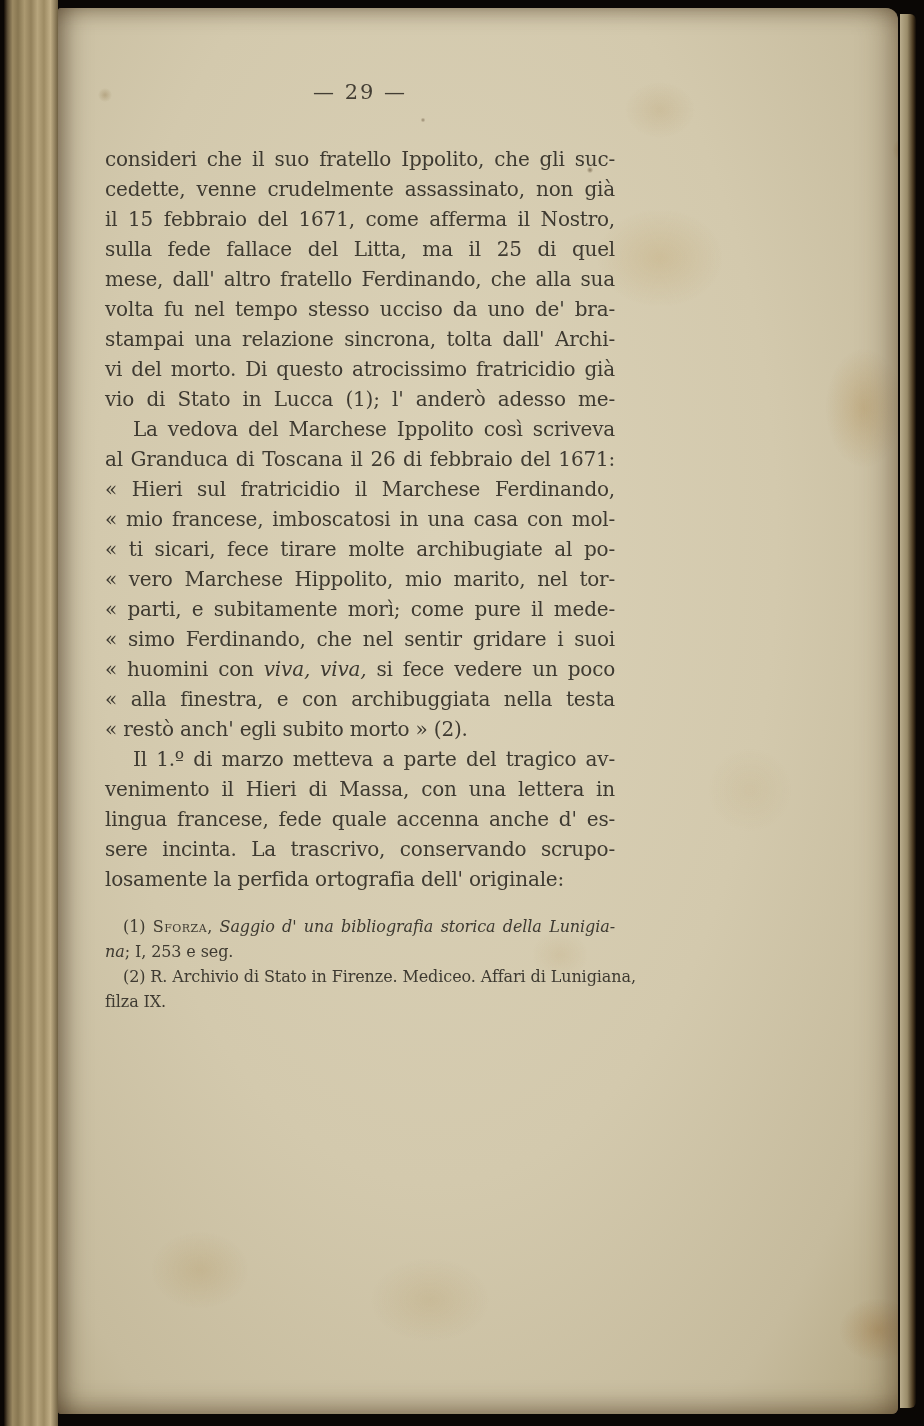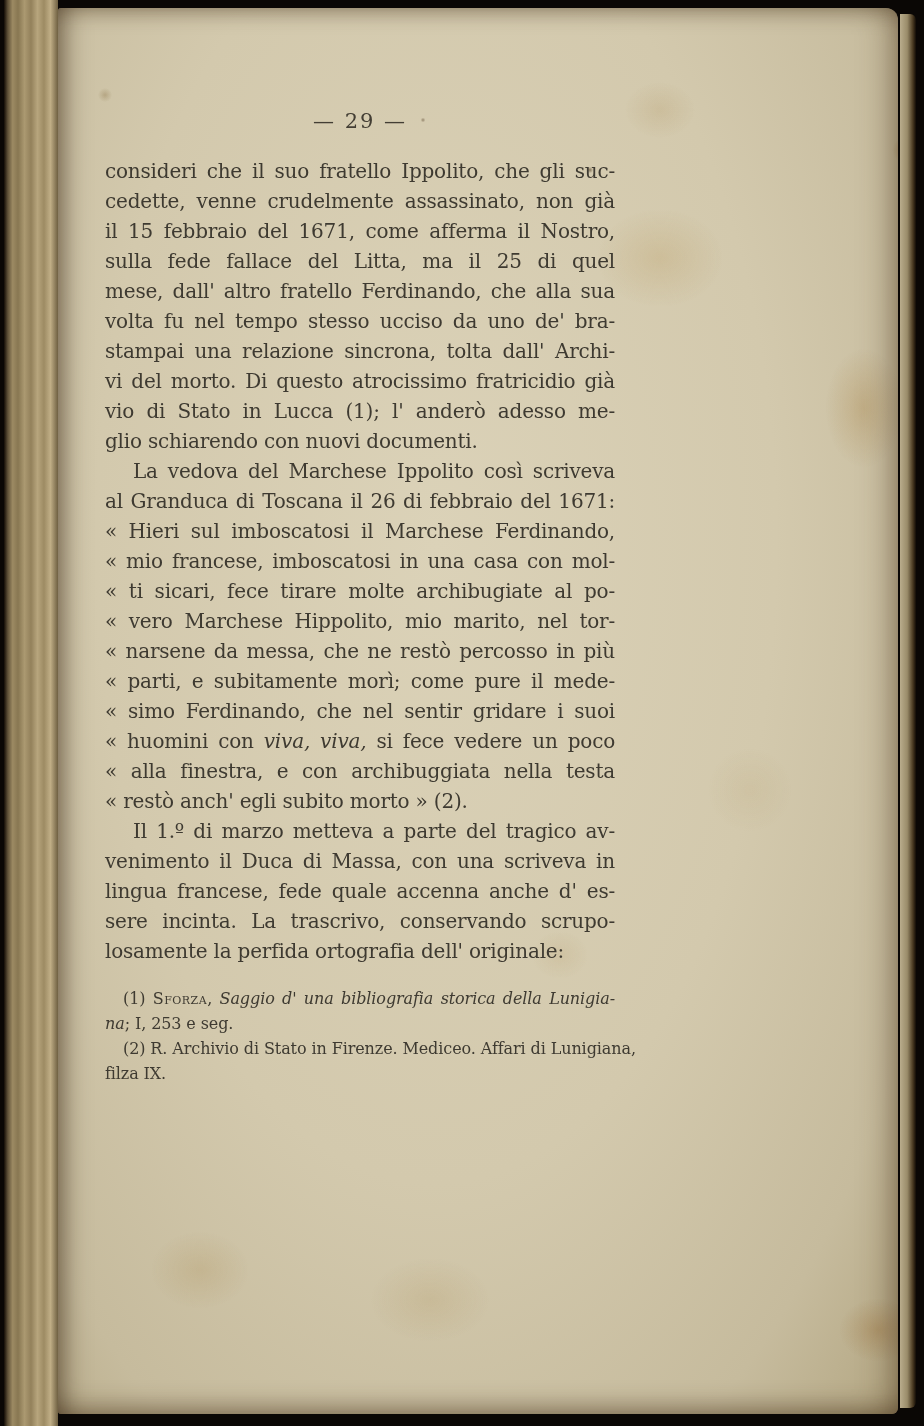--- a/index.html
+++ b/index.html
@@ -44,23 +44,23 @@
       radial-gradient(40px 34px at 502px 947px, rgba(160,120,50,.10), transparent 70%),
       radial-gradient(55px 45px at 820px 1322px, rgba(150,100,40,.30), transparent 70%),
       radial-gradient(9px 9px at 852px 632px, rgba(60,40,20,.45), transparent 70%),
       radial-gradient(10px 10px at 47px 87px, rgba(120,90,40,.28), transparent 70%),
       radial-gradient(60px 60px at 692px 782px, rgba(160,120,50,.08), transparent 70%),
       radial-gradient(4px 4px at 532px 162px, rgba(70,50,25,.55), transparent 80%),
       radial-gradient(3px 3px at 365px 112px, rgba(70,50,25,.45), transparent 80%);
   }
   .content{position:absolute;left:47px;top:0;width:510px;color:#3e3a31;}
   .pagenum{
-    margin-top:101px;text-align:center;font-size:21px;letter-spacing:2px;color:#433e34;
+    margin-top:72px;text-align:center;font-size:21px;letter-spacing:2px;color:#433e34;
   }
-  .body{margin-top:23px;}
+  .body{margin-top:40px;}
   .line{
     font-size:20px;line-height:30px;letter-spacing:-0.2px;
     text-align:justify;text-align-last:justify;white-space:nowrap;
   }
   .line.end{text-align-last:left;}
   .line.indent{text-indent:28px;}
   em{}
   .sc{font-variant:small-caps;letter-spacing:.5px;}
   .footnotes{margin-top:20px;}
   .fn-line{
@@ -87,39 +87,37 @@
       <div class="body">
         <div class="line">consideri che il suo fratello Ippolito, che gli suc-</div>
         <div class="line">cedette, venne crudelmente assassinato, non già</div>
         <div class="line">il 15 febbraio del 1671, come afferma il Nostro,</div>
         <div class="line">sulla fede fallace del Litta, ma il 25 di quel</div>
         <div class="line">mese, dall' altro fratello Ferdinando, che alla sua</div>
         <div class="line">volta fu nel tempo stesso ucciso da uno de' bra-</div>
         <div class="line">stampai una relazione sincrona, tolta dall' Archi-</div>
         <div class="line">vi del morto. Di questo atrocissimo fratricidio già</div>
         <div class="line">vio di Stato in Lucca (1); l' anderò adesso me-</div>
-        <div class="line end">glio schiarendo con nuovi documenti.</div>
 
         <div class="line indent">La vedova del Marchese Ippolito così scriveva</div>
         <div class="line">al Granduca di Toscana il 26 di febbraio del 1671:</div>
-        <div class="line">« Hieri sul imboscatosi il Marchese Ferdinando,</div>
+        <div class="line">« Hieri sul fratricidio il Marchese Ferdinando,</div>
         <div class="line">« mio francese, imboscatosi in una casa con mol-</div>
         <div class="line">« ti sicari, fece tirare molte archibugiate al po-</div>
         <div class="line">« vero Marchese Hippolito, mio marito, nel tor-</div>
-        <div class="line">« narsene da messa, che ne restò percosso in più</div>
         <div class="line">« parti, e subitamente morì; come pure il mede-</div>
         <div class="line">« simo Ferdinando, che nel sentir gridare i suoi</div>
         <div class="line">
           <span>« huomini con </span><em>viva, viva,</em><span> si fece vedere un poco</span>
         </div>
         <div class="line">« alla finestra, e con archibuggiata nella testa</div>
         <div class="line end">« restò anch' egli subito morto » (2).</div>
 
         <div class="line indent">Il 1.º di marzo metteva a parte del tragico av-</div>
-        <div class="line">venimento il Duca di Massa, con una scriveva in</div>
+        <div class="line">venimento il Hieri di Massa, con una lettera in</div>
         <div class="line">lingua francese, fede quale accenna anche d' es-</div>
         <div class="line">sere incinta. La trascrivo, conservando scrupo-</div>
         <div class="line end">losamente la perfida ortografia dell' originale:</div>
       </div>
 
       <div class="footnotes">
         <div class="fn-line fn-first">
           <span>(1) </span><span class="sc">Sforza</span><span>, </span><em>Saggio d' una bibliografia storica della Lunigia-</em>
         </div>
         <div class="fn-line end">

